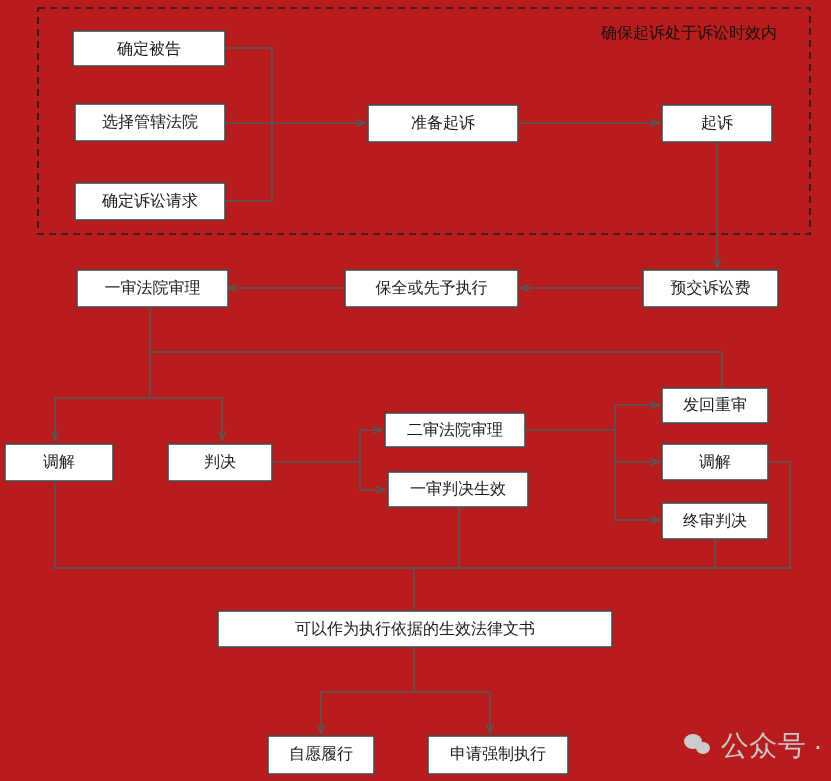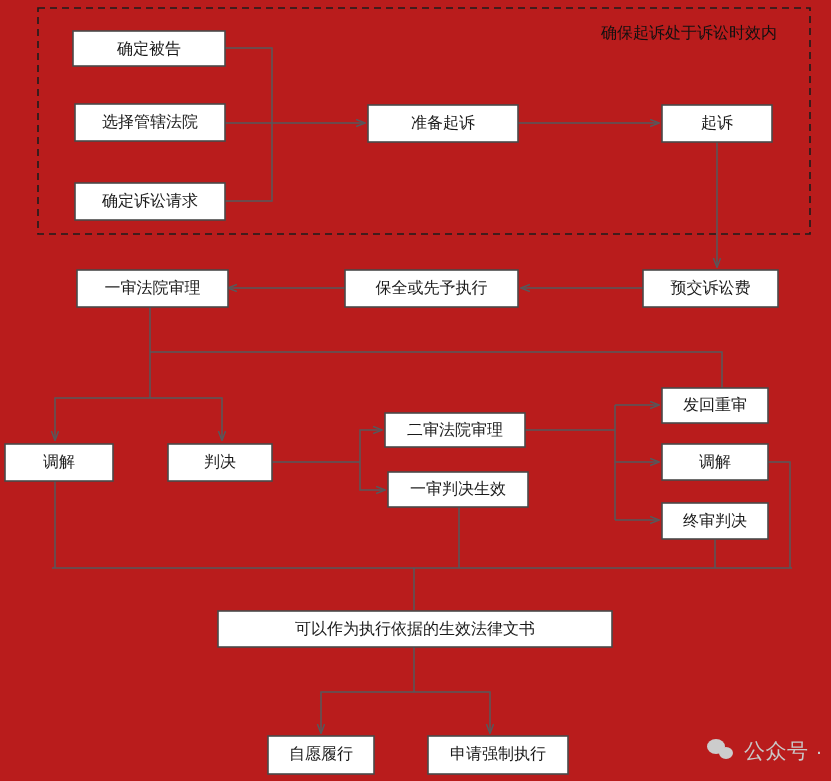--- a/index.html
+++ b/index.html
@@ -56,21 +56,21 @@
     dominant-baseline: middle;
   }
   .watermark {
     position: absolute;
     right: 8px;
     bottom: 16px;
     display: flex;
     align-items: center;
     gap: 7px;
     color: #c9c9c9;
-    font-size: 21px;
+    font-size: 28px;
     font-family: "Liberation Sans", "DejaVu Sans", sans-serif;
     letter-spacing: 0.5px;
     user-select: none;
   }
   .wm-logo {
     display: inline-block;
     width: 30px;
     height: 24px;
     position: relative;
   }

